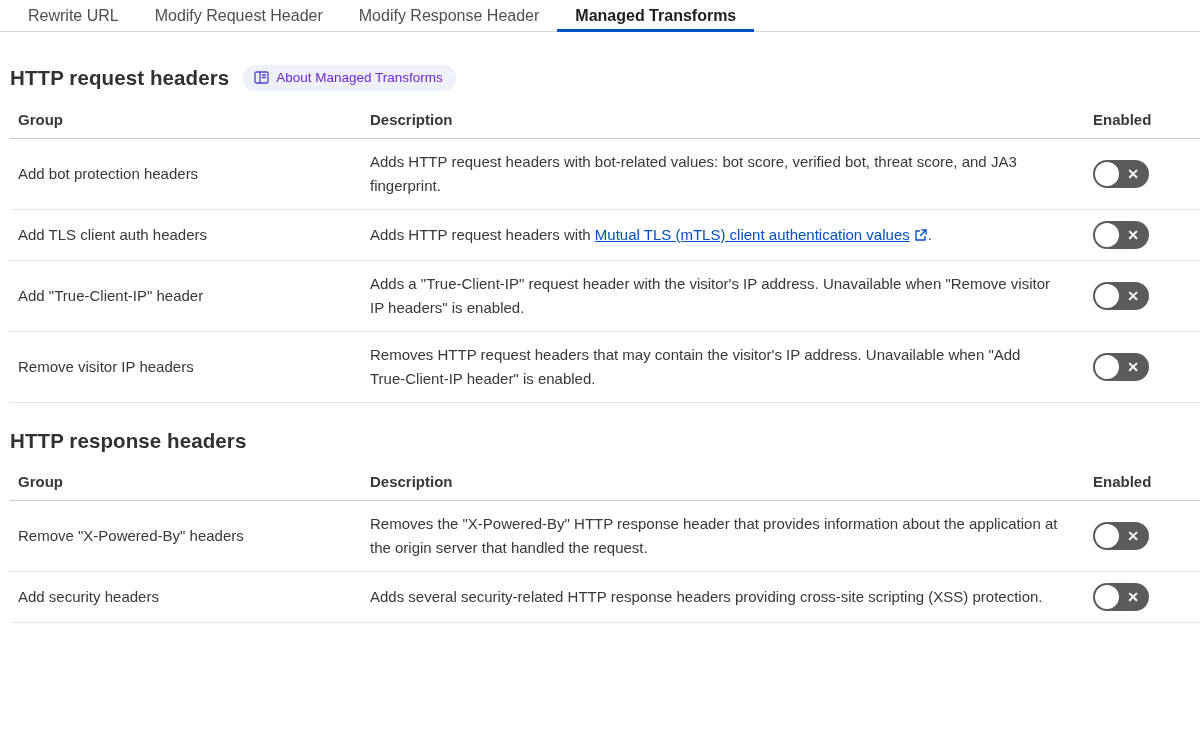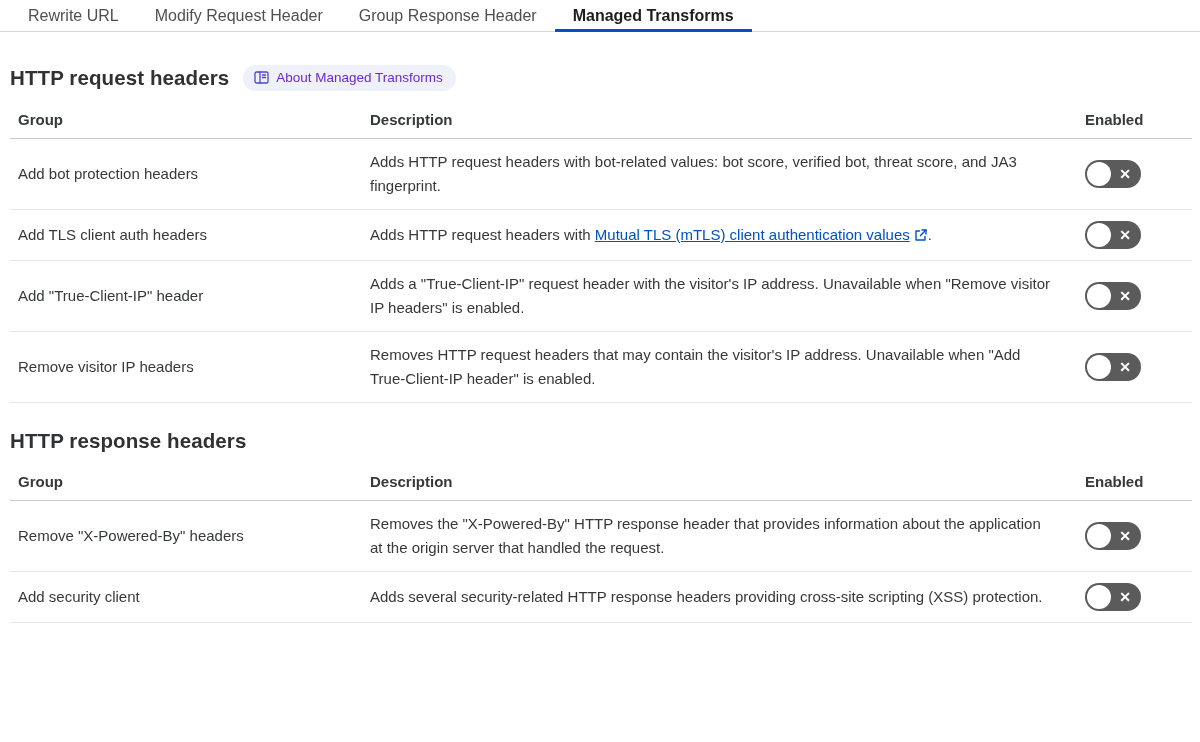--- a/index.html
+++ b/index.html
@@ -38,21 +38,21 @@
   }
   .tab.active::after {
     content: "";
     position: absolute;
     left: 0; right: 0; bottom: -1px;
     height: 3px;
     background: #0051c3;
   }
 
   
-  .content { padding: 0 8px 0 10px; }
+  .content { padding: 0 0 0 10px; }
 
   .section-head {
     display: flex;
     align-items: center;
     margin-top: 33px;
     margin-bottom: 12px;
   }
   .section-title {
     font-size: 20.5px;
     font-weight: 700;
@@ -147,21 +147,21 @@
   .toggle.on  .glyph { left: 3px; font-size: 13px; }
 
   .spacer-bottom { height: 12px; }
 </style>
 </head>
 <body>
 
 <nav class="tabbar">
   <button class="tab">Rewrite URL</button>
   <button class="tab">Modify Request Header</button>
-  <button class="tab">Group Response Header</button>
+  <button class="tab">Modify Response Header</button>
   <button class="tab active">Managed Transforms</button>
 </nav>
 
 <main class="content">
 
   <div class="section-head">
     <h2 class="section-title">HTTP request headers</h2>
     <a href="#" class="about-badge">
       <span>
         <svg width="15" height="13" viewBox="0 0 15 13" fill="none" stroke="#5046c8" stroke-width="1.3" stroke-linecap="round" stroke-linejoin="round">
@@ -233,21 +233,21 @@
         <th>Enabled</th>
       </tr>
     </thead>
     <tbody id="response-tbody">
         <tr>
           <td class="cell-group">Remove "X-Powered-By" headers</td>
           <td class="cell-desc">Removes the "X-Powered-By" HTTP response header that provides information about the application at the origin server that handled the request.</td>
           <td class="cell-toggle"><button class="toggle off" aria-checked="false"><span class="knob"></span><span class="glyph">✕</span></button></td>
         </tr>
         <tr>
-          <td class="cell-group">Add security client</td>
+          <td class="cell-group">Add security headers</td>
           <td class="cell-desc">Adds several security-related HTTP response headers providing cross-site scripting (XSS) protection.</td>
           <td class="cell-toggle"><button class="toggle off" aria-checked="false"><span class="knob"></span><span class="glyph">✕</span></button></td>
         </tr>
       </tbody>
   </table>
 
   <div class="spacer-bottom"></div>
 </main>
 
 </body></html>

